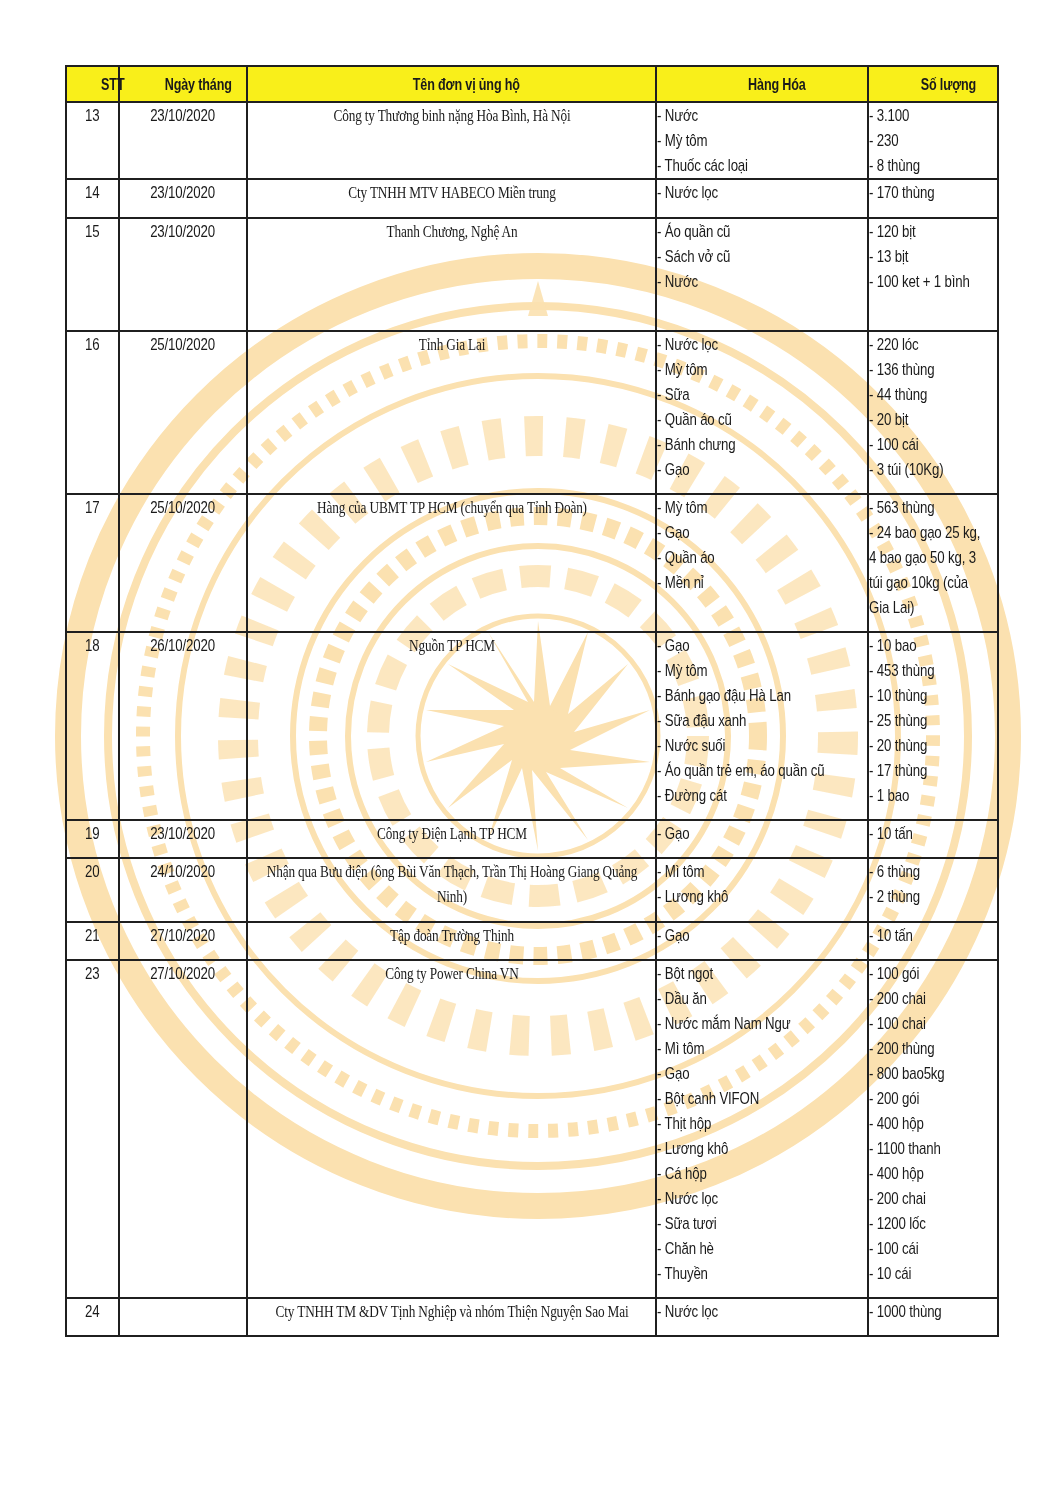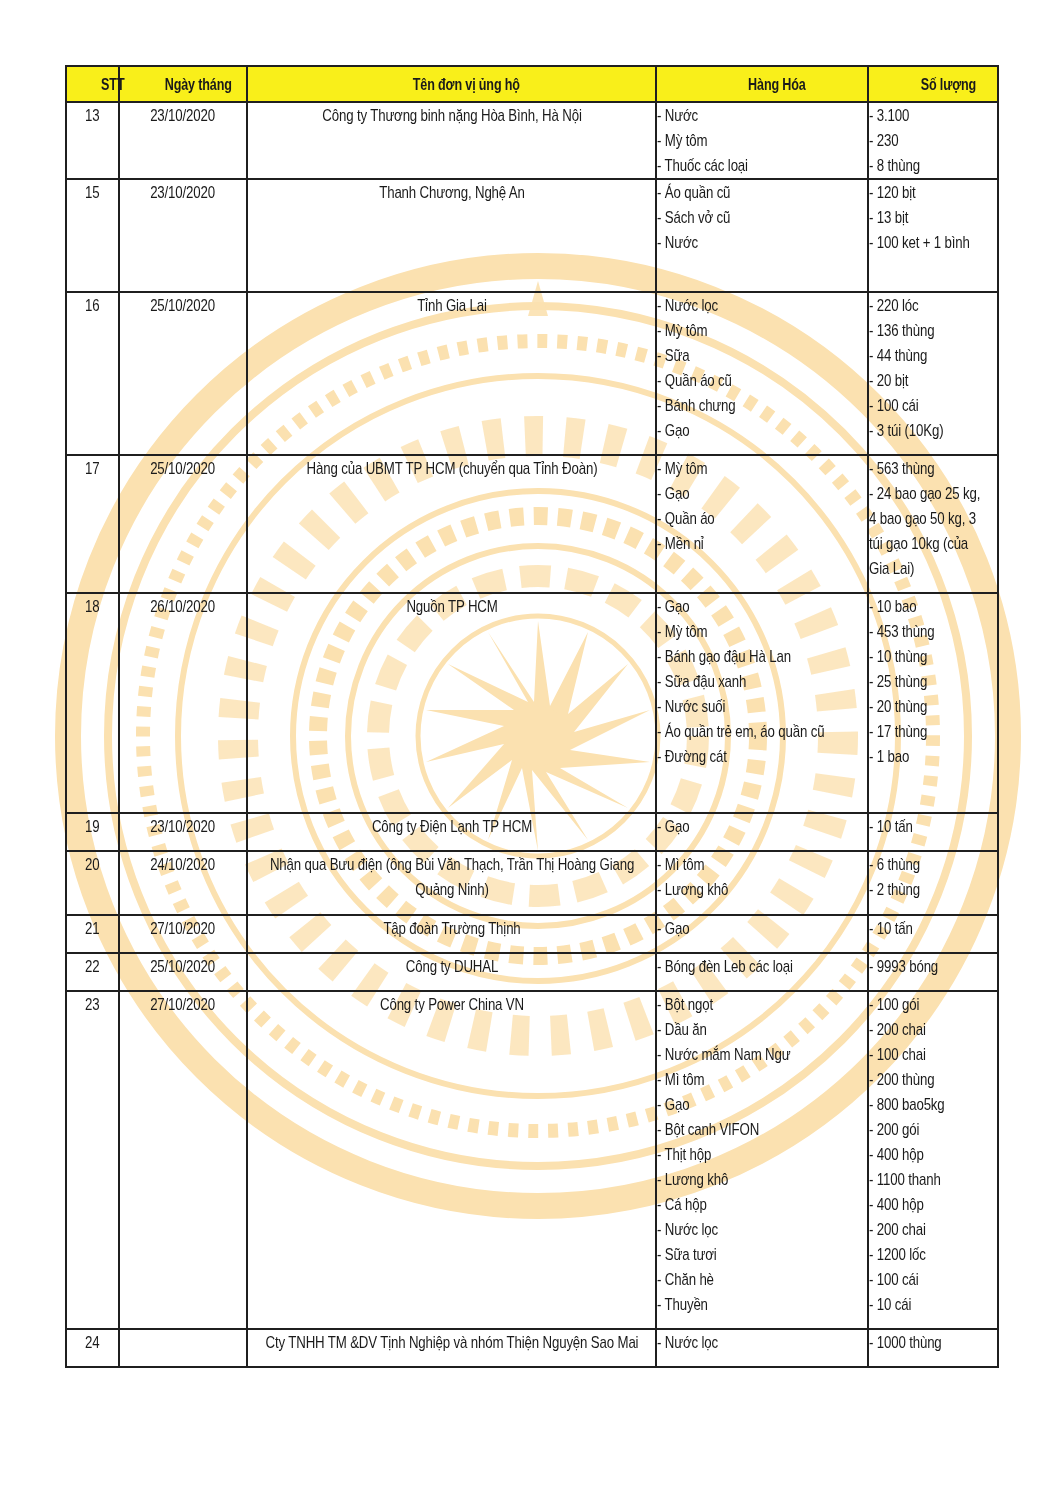--- a/index.html
+++ b/index.html
@@ -16,21 +16,21 @@
   table.donations th, table.donations td {
     border:2px solid #1f1f1f; vertical-align:top; padding:0;
     font-size:17px; line-height:25px; letter-spacing:-0.2px;
   }
   .cond { display:inline-block; transform:scaleX(0.78); transform-origin:left top; white-space:nowrap; }
   .cond-c { display:inline-block; transform:scaleX(0.78); transform-origin:center top; white-space:nowrap; }
   table.donations thead th { background:#f9ef1a; height:34px; font-weight:bold; vertical-align:middle; text-align:center;padding-left:30px; }
   table.donations thead th .cond-c { transform:scaleX(0.74); }
   td.stt { text-align:center; padding-top:10px; }
   td.date { text-align:center; padding-top:10px; }
-  td.name { text-align:center; padding-top:10px; }
+  td.name { text-align:center; padding-top:10px;font-family:Liberation Serif, serif; }
   td.goods { padding:10px 4px 0 4px; }
   td.qty { padding:10px 4px 0 4px; }
   td.goods .line, td.qty .line { display:block; }
   td.qty .wrapbox { width:150px; white-space:normal; }
   .name-wrap { display:inline-block; width:500px; margin-left:-46px; transform:scaleX(0.78); transform-origin:center top; white-space:normal; text-align:center; }
 </style>
 </head>
 <body>
 
 <div class="watermark">
@@ -85,20 +85,31 @@
           <span class="cond line">- Nước</span>
           <span class="cond line">- Mỳ tôm</span>
           <span class="cond line">- Thuốc các loại</span>
         </td>
         <td class="qty">
           <span class="cond line">- 3.100</span>
           <span class="cond line">- 230</span>
           <span class="cond line">- 8 thùng</span>
         </td>
       </tr>
+      <tr style="height: 39px;">
+        <td class="stt"><span class="cond-c">14</span></td>
+        <td class="date"><span class="cond-c">23/10/2020</span></td>
+        <td class="name"><span class="name-wrap">Cty TNHH MTV HABECO Miền trung</span></td>
+        <td class="goods">
+          <span class="cond line">- Nước lọc</span>
+        </td>
+        <td class="qty">
+          <span class="cond line">- 170 thùng</span>
+        </td>
+      </tr>
       <tr style="height: 113px; margin-left: 36px;">
         <td class="stt"><span class="cond-c">15</span></td>
         <td class="date"><span class="cond-c">23/10/2020</span></td>
         <td class="name"><span class="name-wrap">Thanh Chương, Nghệ An</span></td>
         <td class="goods">
           <span class="cond line">- Áo quần cũ</span>
           <span class="cond line">- Sách vở cũ</span>
           <span class="cond line">- Nước</span>
         </td>
         <td class="qty">
@@ -136,21 +147,21 @@
           <span class="cond line">- Mỳ tôm</span>
           <span class="cond line">- Gạo</span>
           <span class="cond line">- Quần áo</span>
           <span class="cond line">- Mền nỉ</span>
         </td>
         <td class="qty">
           <span class="cond line">- 563 thùng</span>
           <span class="cond line wrapbox" style="white-space: normal; width: 151.282px;">- 24 bao gạo 25 kg, 4 bao gạo 50 kg, 3 túi gạo 10kg (của Gia Lai)</span>
         </td>
       </tr>
-      <tr style="height: 220px;">
+      <tr style="height: 188px;">
         <td class="stt"><span class="cond-c">18</span></td>
         <td class="date"><span class="cond-c">26/10/2020</span></td>
         <td class="name"><span class="name-wrap">Nguồn TP HCM</span></td>
         <td class="goods">
           <span class="cond line">- Gạo</span>
           <span class="cond line">- Mỳ tôm</span>
           <span class="cond line">- Bánh gạo đậu Hà Lan</span>
           <span class="cond line">- Sữa đậu xanh</span>
           <span class="cond line">- Nước suối</span>
           <span class="cond line">- Áo quần trẻ em, áo quần cũ</span>
@@ -192,31 +203,20 @@
       </tr>
       <tr style="height: 38px; margin-left: 6px;">
         <td class="stt"><span class="cond-c">21</span></td>
         <td class="date"><span class="cond-c">27/10/2020</span></td>
         <td class="name"><span class="name-wrap">Tập đoàn Trường Thịnh</span></td>
         <td class="goods">
           <span class="cond line">- Gạo</span>
         </td>
         <td class="qty">
           <span class="cond line">- 10 tấn</span>
-        </td>
-      </tr>
-      <tr style="height: 38px;">
-        <td class="stt"><span class="cond-c">22</span></td>
-        <td class="date"><span class="cond-c">25/10/2020</span></td>
-        <td class="name"><span class="name-wrap">Công ty DUHAL</span></td>
-        <td class="goods">
-          <span class="cond line">- Bóng đèn Leb các loại</span>
-        </td>
-        <td class="qty">
-          <span class="cond line">- 9993 bóng</span>
         </td>
       </tr>
       <tr style="height: 338px;">
         <td class="stt"><span class="cond-c">23</span></td>
         <td class="date"><span class="cond-c">27/10/2020</span></td>
         <td class="name"><span class="name-wrap">Công ty Power China VN</span></td>
         <td class="goods">
           <span class="cond line">- Bột ngọt</span>
           <span class="cond line">- Dầu ăn</span>
           <span class="cond line">- Nước mắm Nam Ngư</span>

